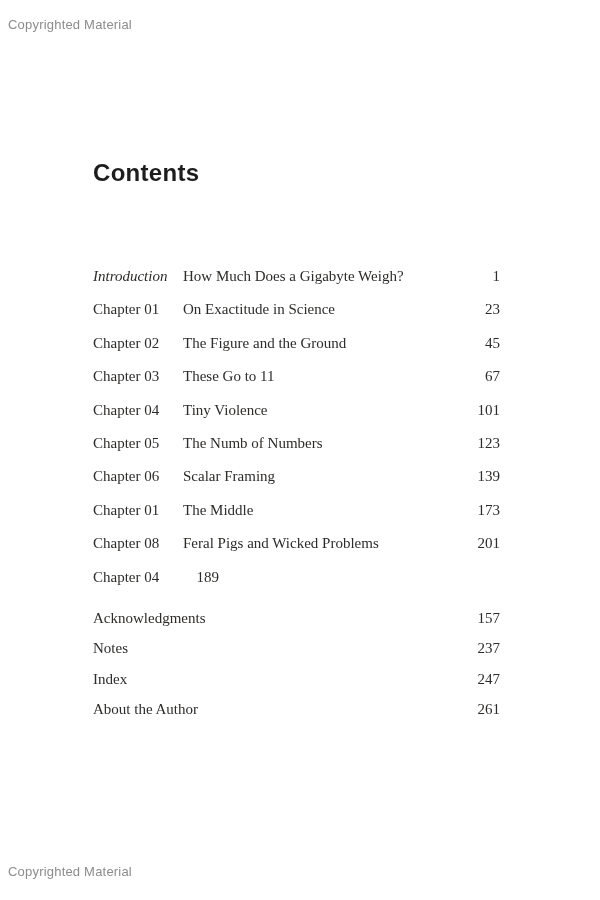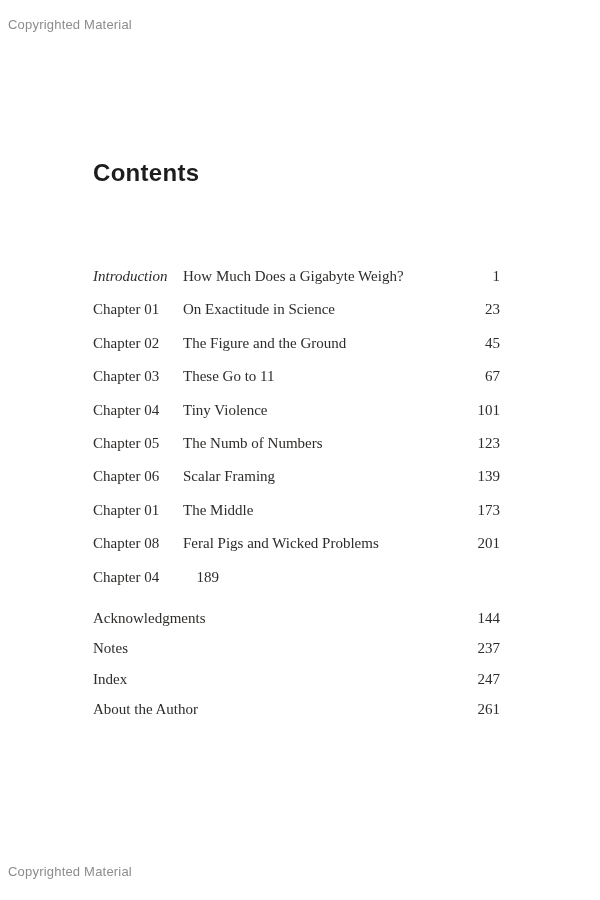--- a/index.html
+++ b/index.html
@@ -107,21 +107,21 @@
     <span class="toc-page">201</span>
   </div>
       <div class="toc-row">
     <span class="toc-label">Chapter 04</span>
     <span class="toc-page">189</span>
   </div>
     </div>
   <div class="back-matter" id="toc-back">
       <div class="toc-row">
     <span class="toc-title">Acknowledgments</span>
-    <span class="toc-page">144</span>
+    <span class="toc-page">157</span>
   </div>
       <div class="toc-row">
     <span class="toc-title">Notes</span>
     <span class="toc-page">237</span>
   </div>
       <div class="toc-row">
     <span class="toc-title">Index</span>
     <span class="toc-page">247</span>
   </div>
       <div class="toc-row">

